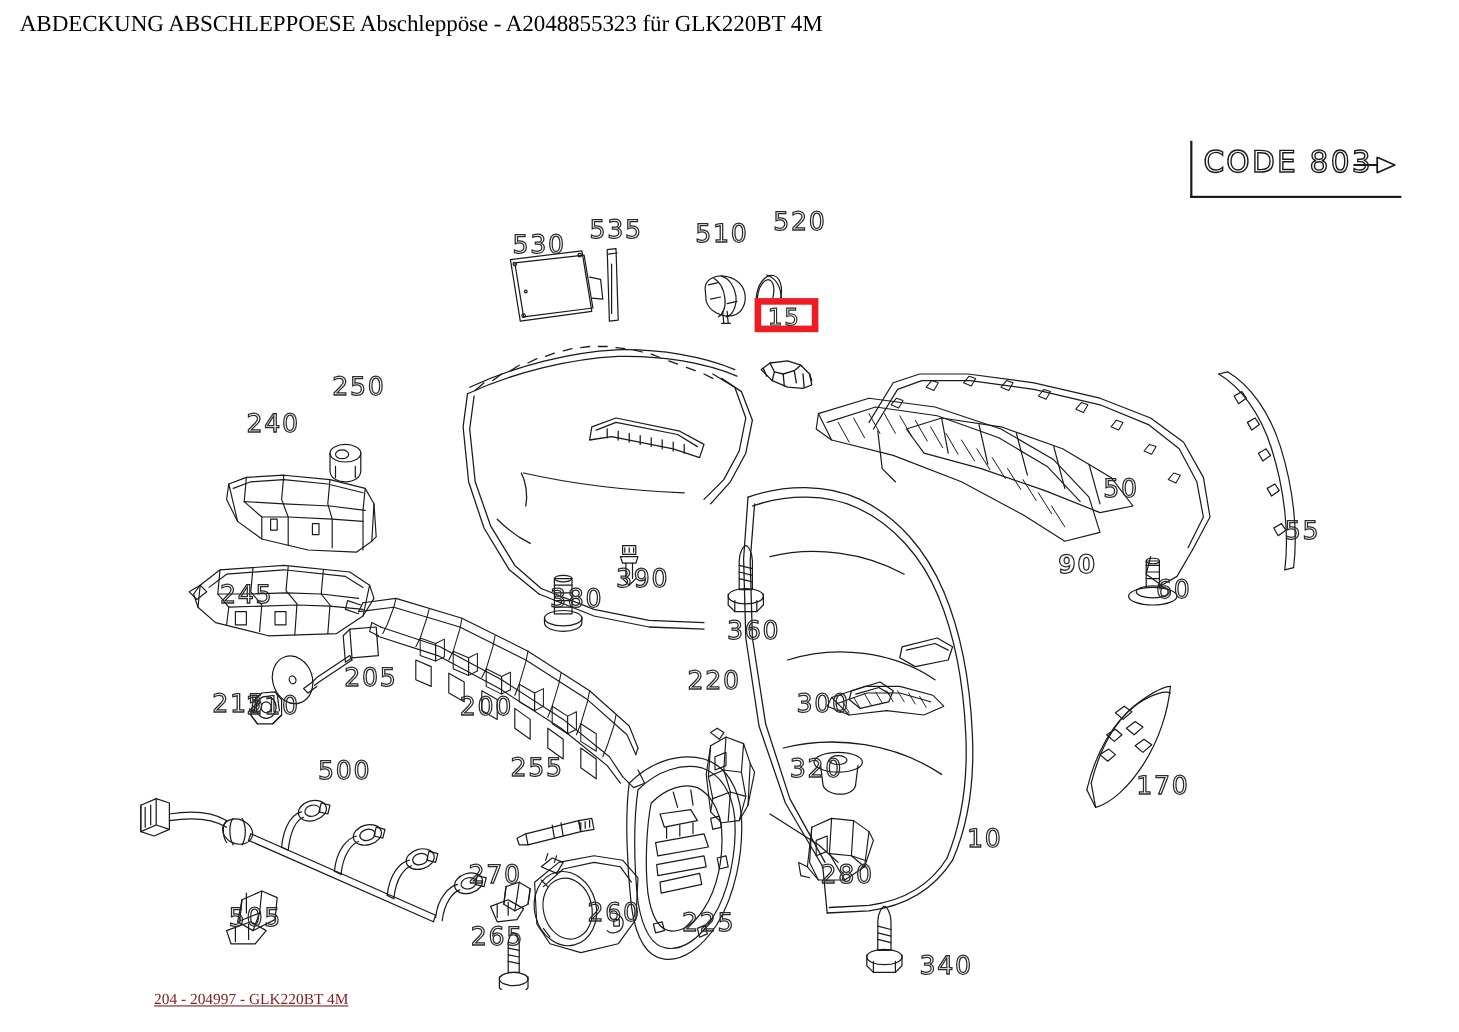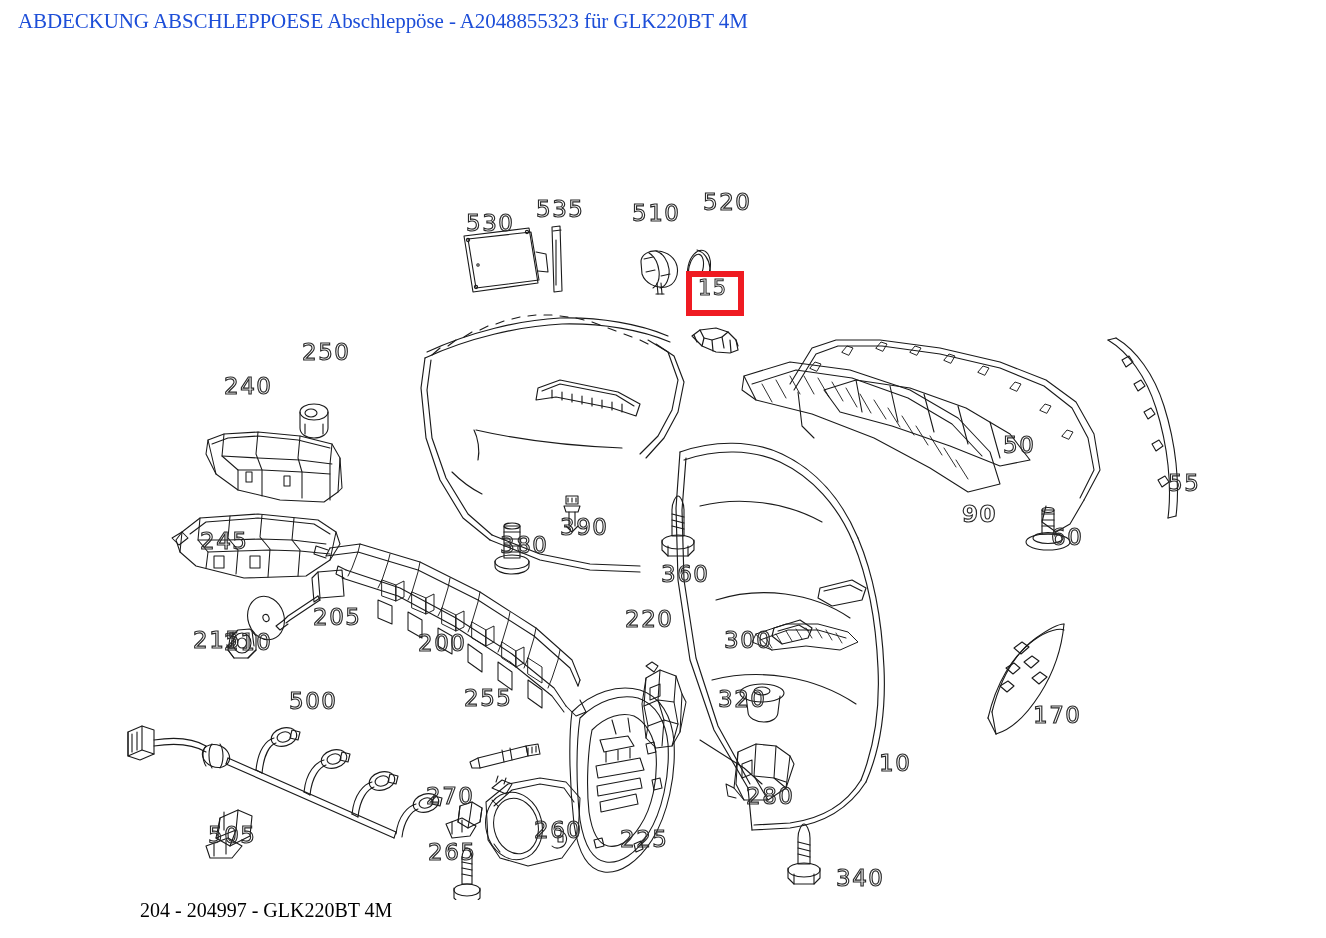--- a/index.html
+++ b/index.html
@@ -29,33 +29,34 @@
   
   #title {
     position: absolute;
     left: 18px;
     top: 9px;
     font-size: 21px;
     line-height: 24px;
     letter-spacing: -0.1px;
     white-space: nowrap;
     font-family: "Liberation Serif", "DejaVu Serif", serif;
-    color: #1d4ed8;
+    color: #000000;
   }
 
   
   #footer {
     position: absolute;
     left: 140px;
     top: 899px;
-    font-size: 20px;
+    font-size: 14px;
     line-height: 22px;
     white-space: nowrap;
     font-family: "Liberation Serif", "DejaVu Serif", serif;
-    color: #000000;
+    color: #7f1d1d;
+    text-decoration: underline;
   }
 
   
   #canvas {
     position: absolute;
     left: 0;
     top: 40px;
     width: 1326px;
     height: 860px;
   }
@@ -79,21 +80,21 @@
     text-shadow: none;
     user-select: none;
   }
 
   
   #callout-15-box {
     position: absolute;
     left: 686px;
     top: 271px;
     width: 58px;
-    height: 45px;
+    height: 31px;
     box-sizing: border-box;
     border: 6px solid #ef1b22;
     background: #ffffff;
   }
   #callout-15-box .callout {
     position: absolute;
     left: 6px;
     top: 0px;
     font-size: 21px;
     -webkit-text-stroke: 1.05px #2b2b2b;
@@ -663,16 +664,26 @@
   <div class="callout" style="left:703px;  top:191px;">520</div>
   <div class="callout" style="left:466px;  top:212px;">530</div>
   <div class="callout" style="left:536px;  top:198px;">535</div>
   <div class="callout" style="left:289px;  top:690px;">500</div>
   <div class="callout" style="left:208px;  top:824px;">505</div>
 
   <div id="callout-15-box">
     <div class="callout">15</div>
   </div>
 
+  <div id="code-block">
+    <div class="bracket"></div>
+    <div class="code-text">CODE 803</div>
+    <svg class="code-arrow" viewBox="0 0 40 16">
+      <g fill="none" stroke="#1a1a1a" stroke-width="1.6" stroke-linecap="round" stroke-linejoin="round">
+        <path d="M1 8 L22 8"></path>
+        <path d="M22 1 L38 8 L22 15 Z"></path>
+      </g>
+    </svg>
+  </div>
 
   <div id="footer">204 - 204997 - GLK220BT 4M</div>
 
 </div>
 
 </body></html>

